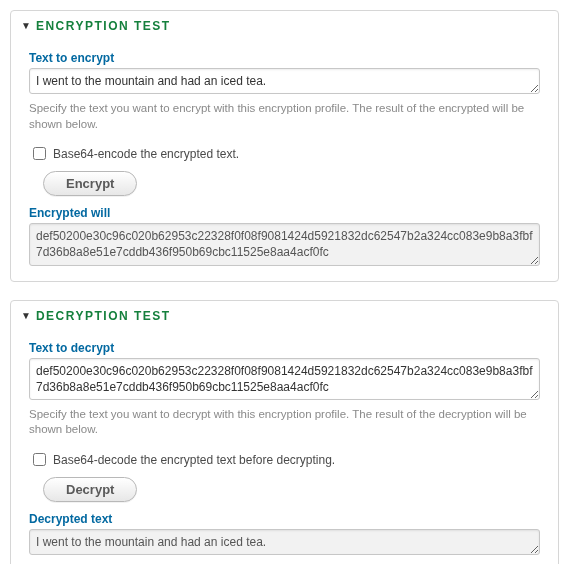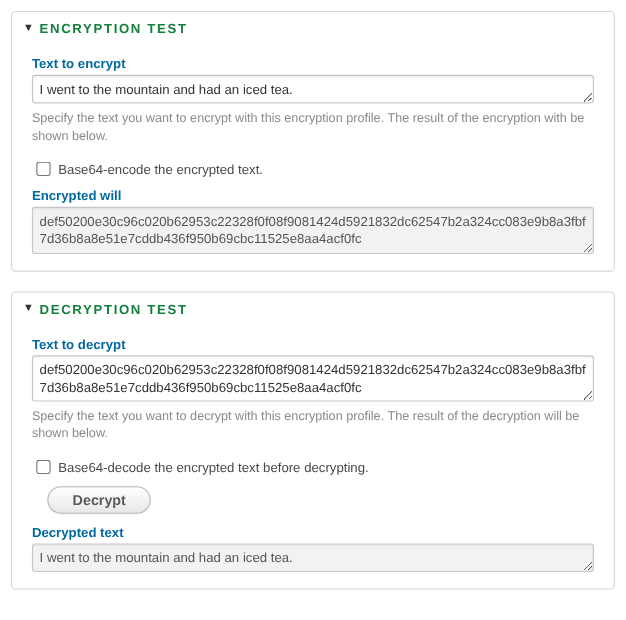--- a/index.html
+++ b/index.html
@@ -109,27 +109,30 @@
 
 <div class="panel">
   <div class="panel-header">
     <span class="tri">▼</span>
     <span class="panel-title">ENCRYPTION TEST</span>
   </div>
   <div class="panel-body">
 
     <div class="field-label">Text to encrypt</div>
     <textarea class="textbox" rows="1" style="">I went to the mountain and had an iced tea.</textarea>
-    <div class="help">Specify the text you want to encrypt with this encryption profile. The result of the encryption with be shown below.</div>
+    <div class="help">Specify the text you want to encrypt with this encryption profile. The result of the encrypted will be shown below.</div>
 
     <label class="check-row">
       <input type="checkbox" style="">
       <span>Base64-encode the encrypted text.</span>
     </label>
 
+    <div class="btn-row">
+      <button class="action">Encrypt</button>
+    </div>
 
     <div class="field-label">Encrypted will</div>
     <textarea class="textbox readonly monofeel" rows="2" readonly="" style="">def50200e30c96c020b62953c22328f0f08f9081424d5921832dc62547b2a324cc083e9b8a3fbf7d36b8a8e51e7cddb436f950b69cbc11525e8aa4acf0fc</textarea>
   </div>
 </div>
 
 <div class="panel">
   <div class="panel-header">
     <span class="tri">▼</span>
     <span class="panel-title">DECRYPTION TEST</span>

